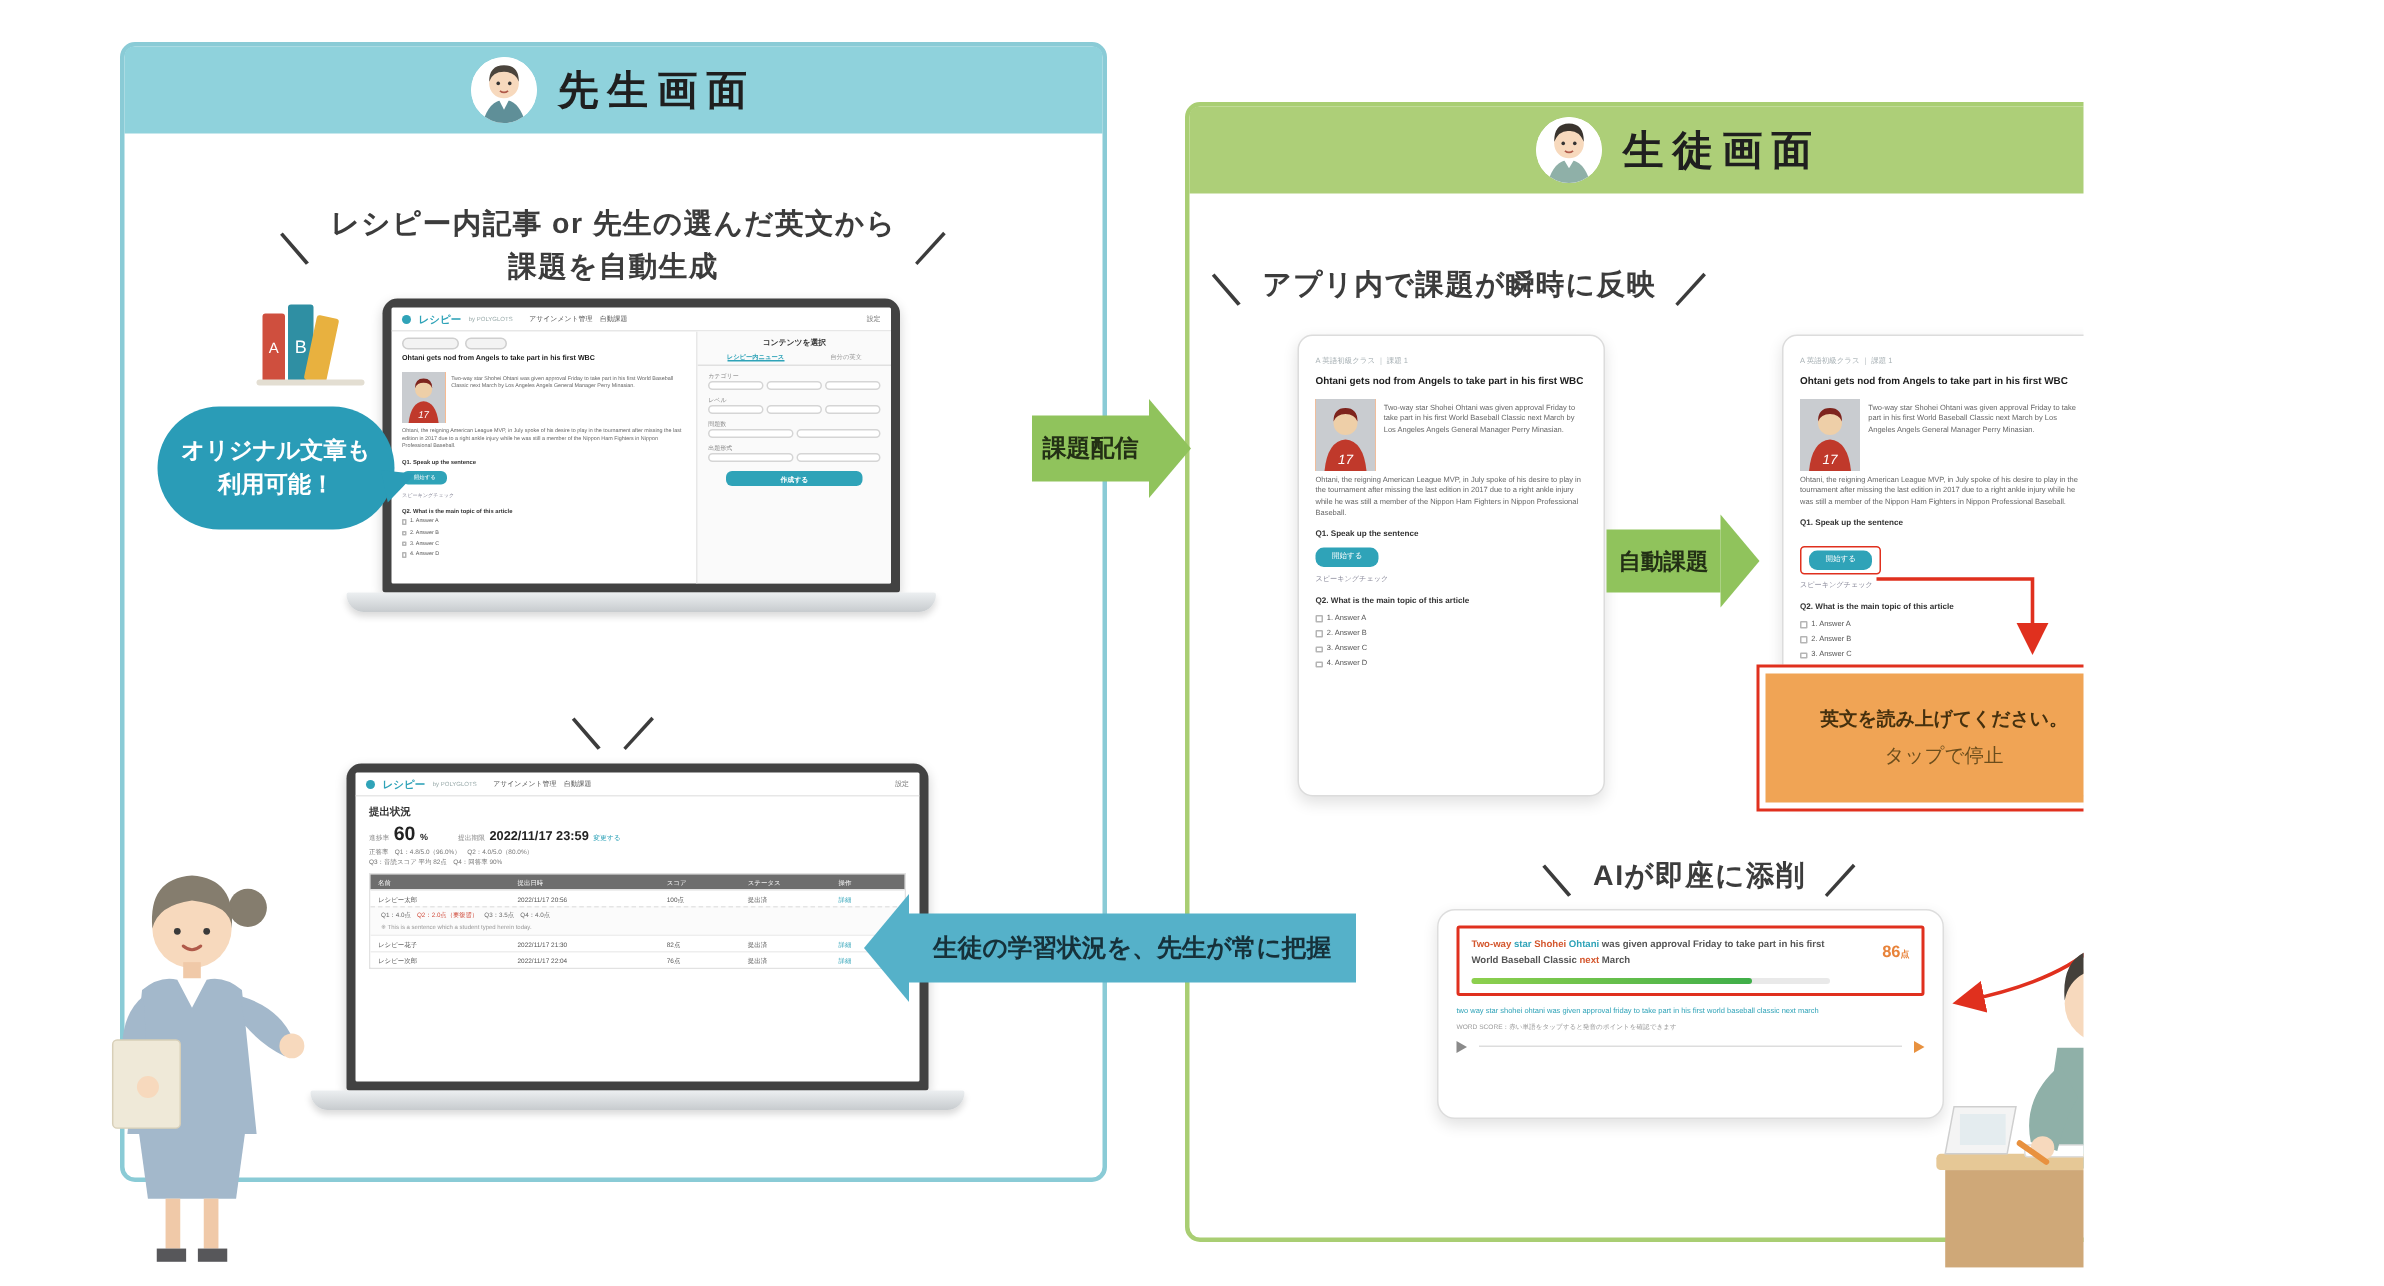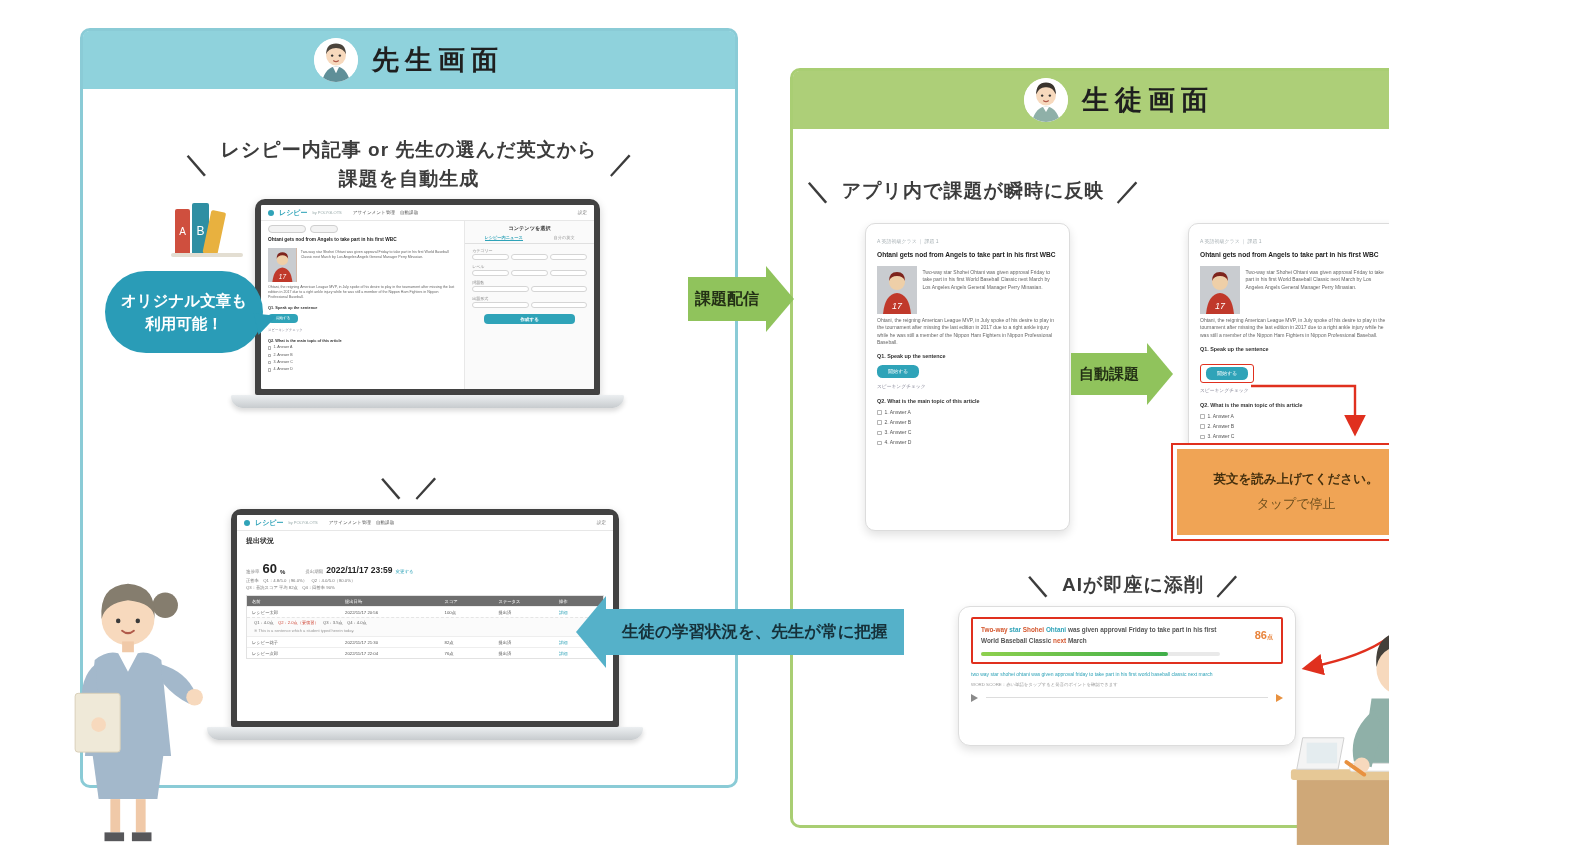--- a/index.html
+++ b/index.html
@@ -132,21 +132,21 @@
   .fb-note{font-size:4.4px;color:#9a9a9a;margin-top:3px;}
   .fb-controls{display:flex;align-items:center;gap:8px;margin-top:7px;}
   .tri{width:0;height:0;border-top:4px solid transparent;border-bottom:4px solid transparent;}
   .tri.gray{border-left:7px solid #8a8a8a;}
   .tri.orange{border-left:7px solid #e8913f;}
   .fb-line{flex:1;height:1px;background:#ddd;}
 
   
   .dash{padding:5px 9px;}
   .dash-title{font-size:7px;font-weight:bold;color:#333;}
-  .dash-stats{display:flex;align-items:flex-end;gap:20px;margin-top:16px;}
+  .dash-stats{display:flex;align-items:flex-end;gap:20px;margin-top:3px;}
   .stat{display:flex;align-items:flex-end;gap:3px;}
   .stat-label{font-size:4.5px;color:#888;padding-bottom:1px;}
   .stat-big{font-size:13px;font-weight:bold;color:#222;line-height:1;}
   .stat-unit{font-size:6px;font-weight:bold;color:#222;}
   .stat-mid{font-size:8.5px;font-weight:bold;color:#222;line-height:1.1;}
   .stat-edit{font-size:4.5px;color:#2fa3b8;padding-bottom:1px;}
   .dash-line{font-size:4.3px;color:#777;margin-top:2.5px;}
   .dtable{margin-top:5px;border:0.5px solid #e2e2e2;}
   .dhead,.drow{display:grid;grid-template-columns:1.4fr 1.5fr 0.8fr 0.9fr 0.6fr;gap:2px;padding:2.5px 5px;align-items:center;}
   .dhead{background:#6e6e6e;color:#fff;font-size:4.3px;}

